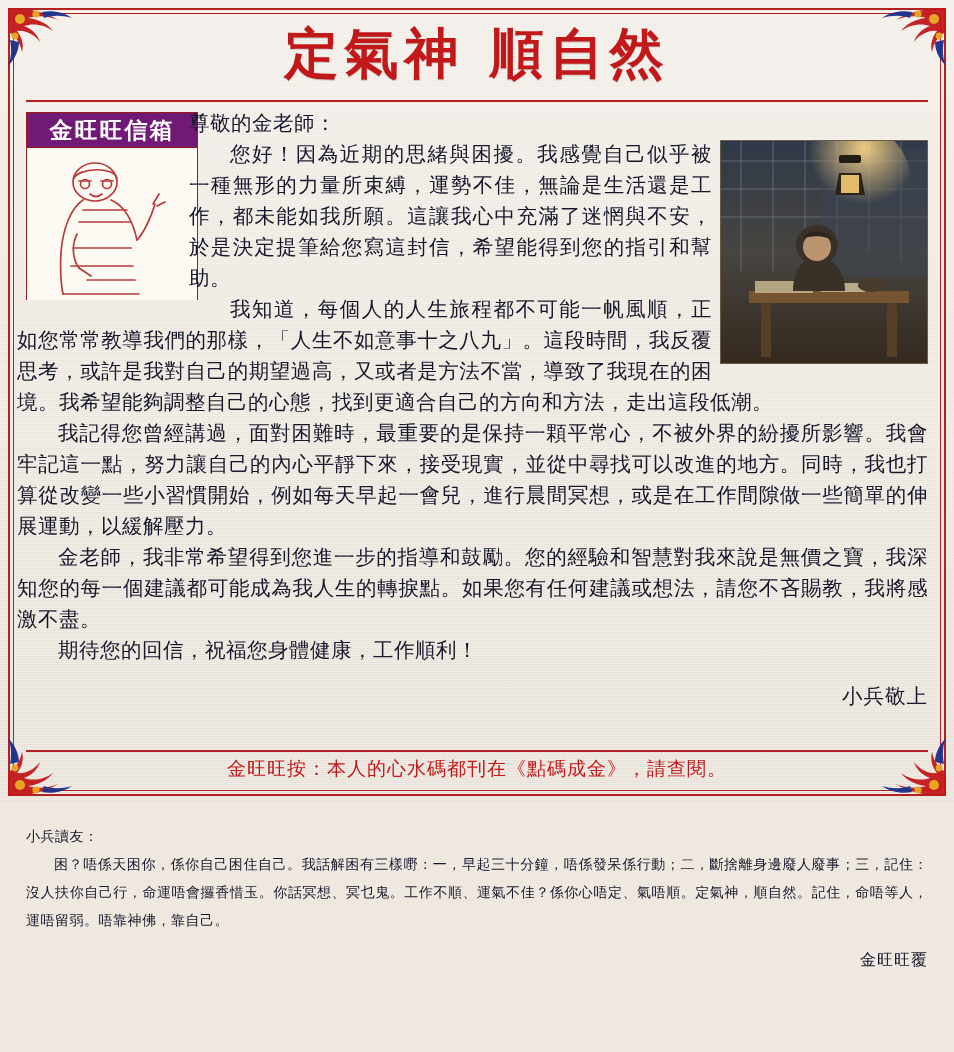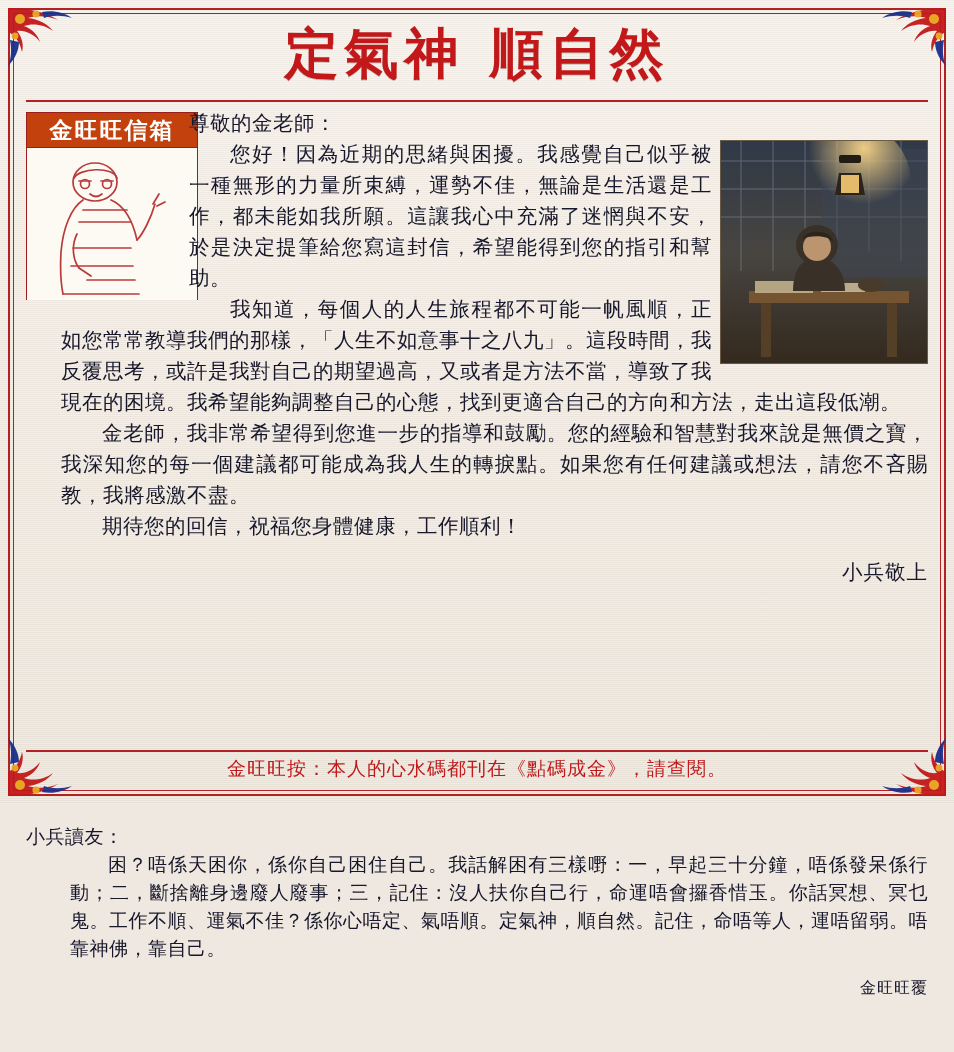--- a/index.html
+++ b/index.html
@@ -56,21 +56,21 @@
 
   
   .badge-box{
     position:absolute;left:26px;top:112px;width:172px;height:188px;
     border:1px solid #9c1c1c;
     background:#fdfaf4;
     box-sizing:border-box;
   }
   .badge-title{
     height:34px;line-height:34px;
-    background:#c2410c;
+    background:#701a75;
     color:#ffffff;
     font-weight:bold;
     font-size:23px;
     letter-spacing:2px;
     text-align:center;
     border-bottom:1px solid #9c1c1c;
   }
   .badge-art{position:relative;height:152px;overflow:hidden;}
   .badge-art svg{display:block;}
 
@@ -89,37 +89,37 @@
     color:#1a1a2e;
   }
   .p{
     font-size:20.5px;
     line-height:31px;
     letter-spacing:0.5px;
     text-align:justify;
     margin:0;
     color:#17172b;
   }
-  .indent{text-indent:2em;margin-left:44px;}
+  .indent{text-indent:2em;}
   .floatL{float:left;width:172px;height:196px;}
   .floatR{float:right;width:216px;height:252px;}
   .clear{clear:both;}
   .sign{
     text-align:right;
     font-size:20.5px;
     margin-top:16px;
     letter-spacing:1px;
   }
 
   
   .reply{
     position:absolute;left:26px;right:26px;top:822px;
     color:#17172b;
   }
-  .reply .p{font-size:19px;line-height:28px;}
+  .reply .p{font-size:14px;line-height:28px;}
   .reply .sign{font-size:16px;}
 
   
   .note{
     position:absolute;left:26px;right:26px;bottom:22px;
     text-align:center;
     color:#c2181a;
     font-size:19px;
     letter-spacing:1px;
   }
@@ -266,20 +266,21 @@
   </div>
 
   <div class="letter">
     <div class="floatL"></div>
     <div class="floatR"></div>
 
     <p class="p">尊敬的金老師：</p>
     <p class="p indent">您好！因為近期的思緒與困擾。我感覺自己似乎被一種無形的力量所束縛，運勢不佳，無論是生活還是工作，都未能如我所願。這讓我心中充滿了迷惘與不安，於是決定提筆給您寫這封信，希望能得到您的指引和幫助。</p>
     <p class="p indent">我知道，每個人的人生旅程都不可能一帆風順，正如您常常教導我們的那樣，「人生不如意事十之八九」。這段時間，我反覆思考，或許是我對自己的期望過高，又或者是方法不當，導致了我現在的困境。我希望能夠調整自己的心態，找到更適合自己的方向和方法，走出這段低潮。</p>
     <div class="clear"></div>
+    <p class="p indent">我記得您曾經講過，面對困難時，最重要的是保持一顆平常心，不被外界的紛擾所影響。我會牢記這一點，努力讓自己的內心平靜下來，接受現實，並從中尋找可以改進的地方。同時，我也打算從改變一些小習慣開始，例如每天早起一會兒，進行晨間冥想，或是在工作間隙做一些簡單的伸展運動，以緩解壓力。</p>
     <p class="p indent">金老師，我非常希望得到您進一步的指導和鼓勵。您的經驗和智慧對我來說是無價之寶，我深知您的每一個建議都可能成為我人生的轉捩點。如果您有任何建議或想法，請您不吝賜教，我將感激不盡。</p>
     <p class="p indent">期待您的回信，祝福您身體健康，工作順利！</p>
     <div class="sign">小兵敬上</div>
   </div>
 
   <div class="reply">
     <p class="p">小兵讀友：</p>
     <p class="p indent">困？唔係天困你，係你自己困住自己。我話解困有三樣嘢：一，早起三十分鐘，唔係發呆係行動；二，斷捨離身邊廢人廢事；三，記住：沒人扶你自己行，命運唔會攞香惜玉。你話冥想、冥乜鬼。工作不順、運氣不佳？係你心唔定、氣唔順。定氣神，順自然。記住，命唔等人，運唔留弱。唔靠神佛，靠自己。</p>
     <div class="sign">金旺旺覆</div>
   </div>

